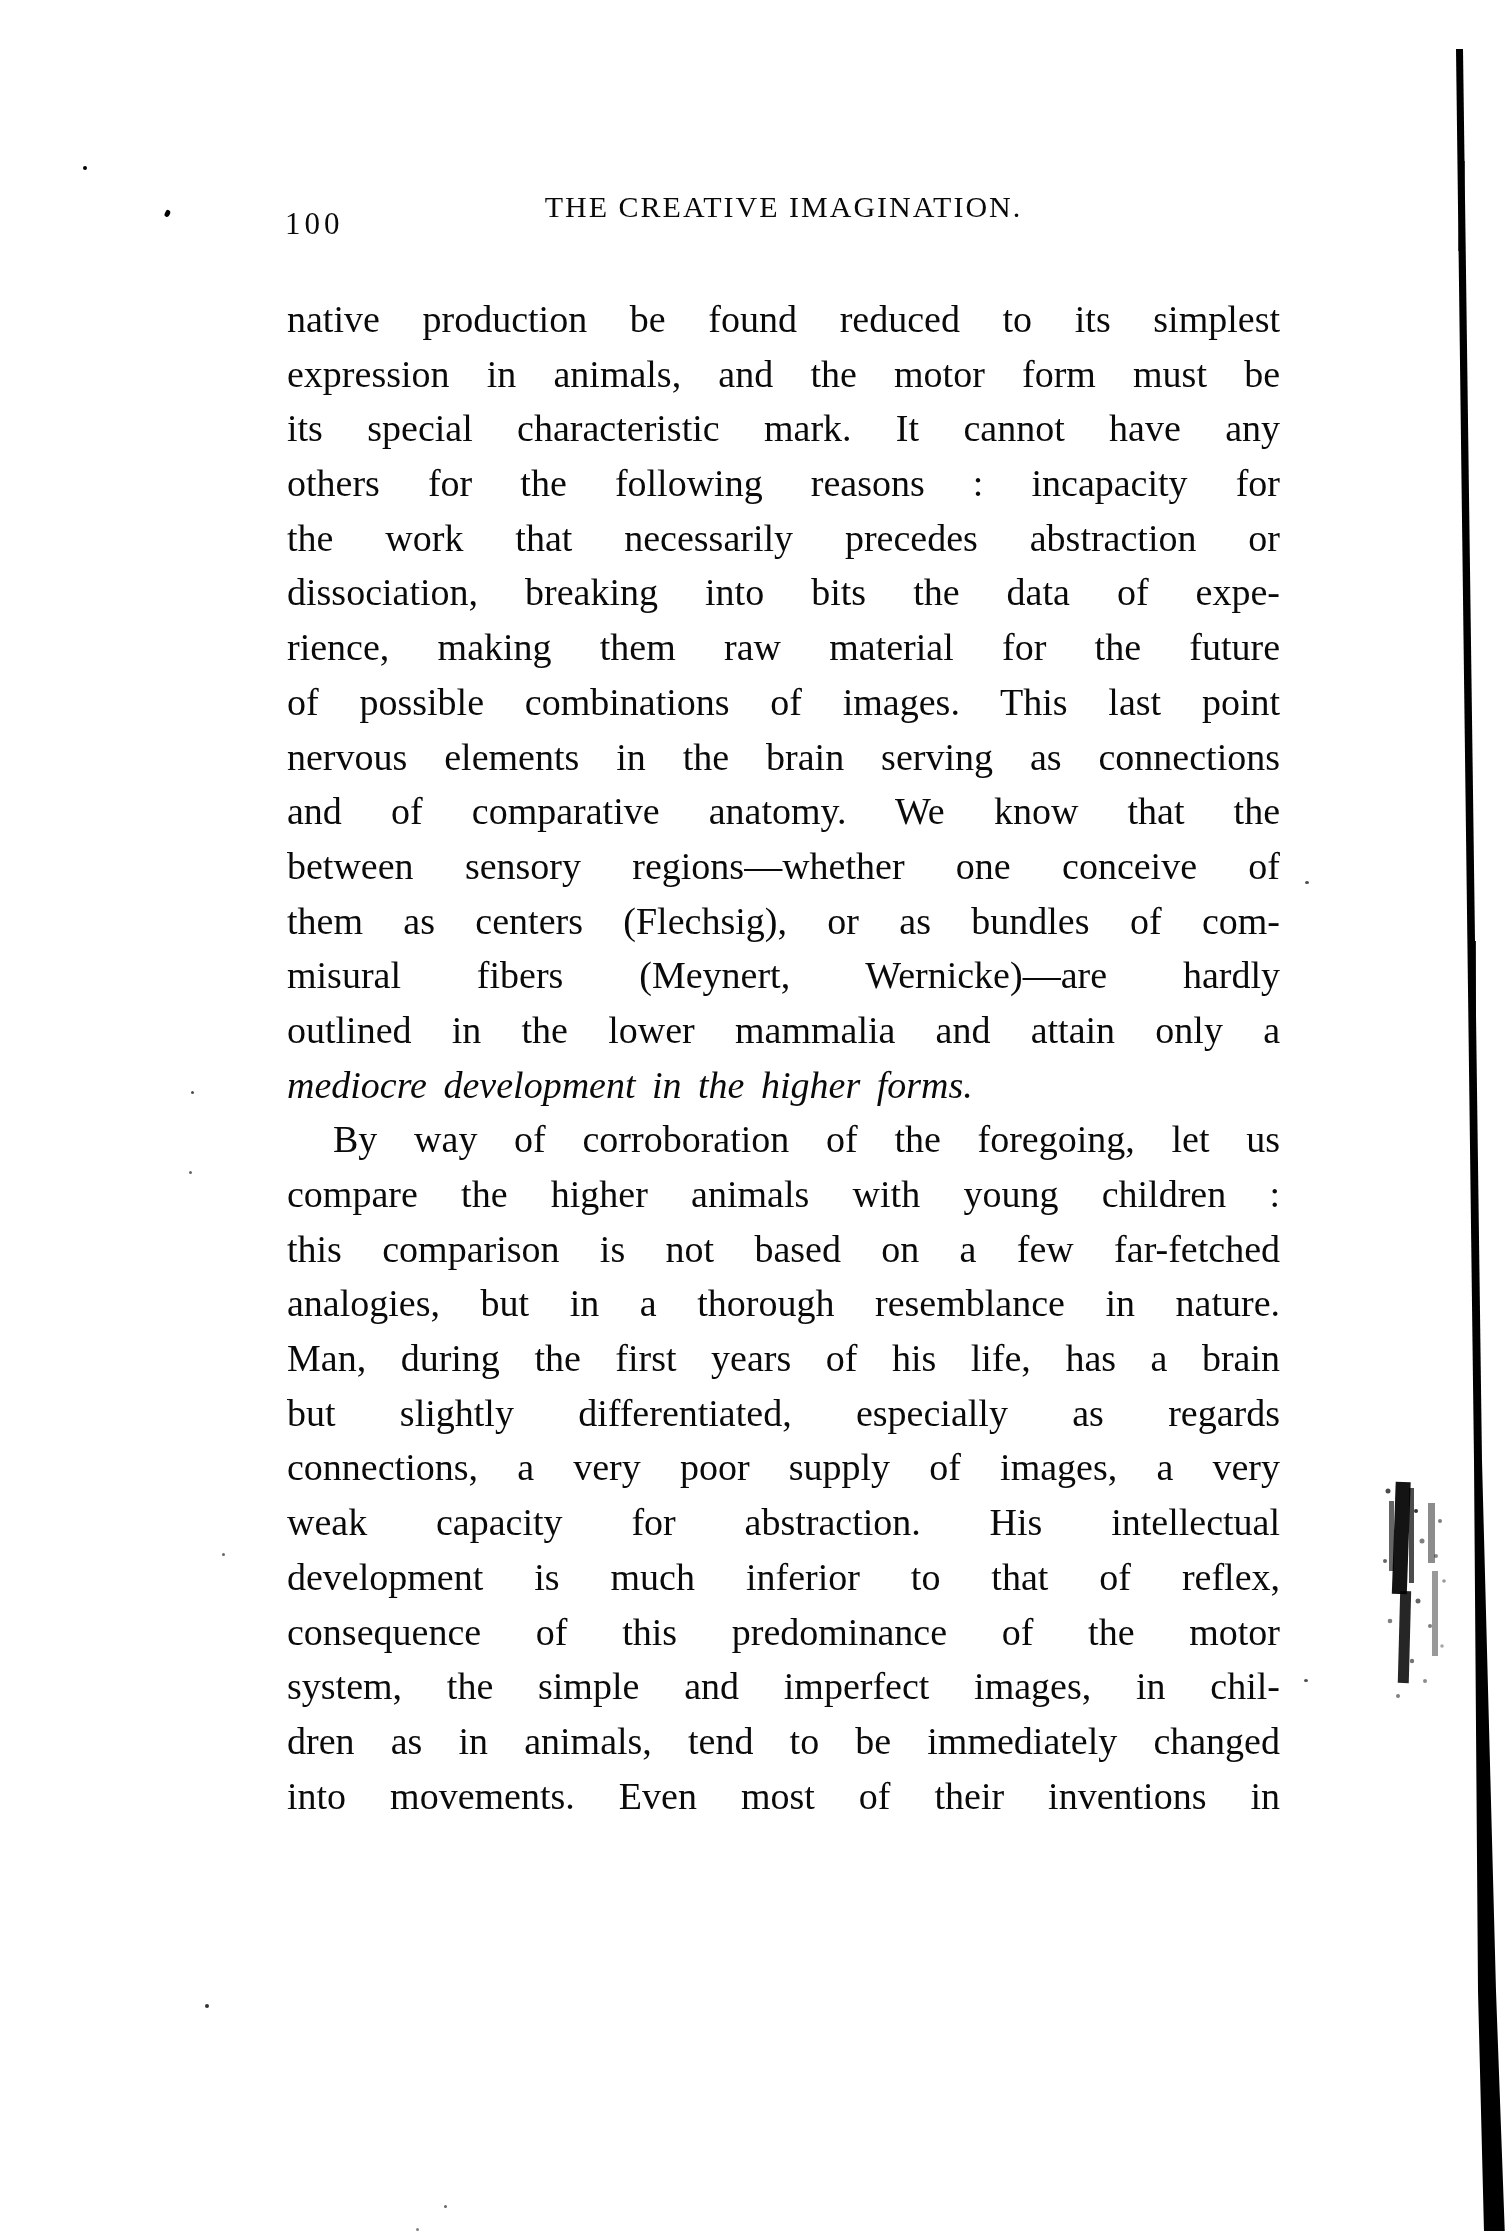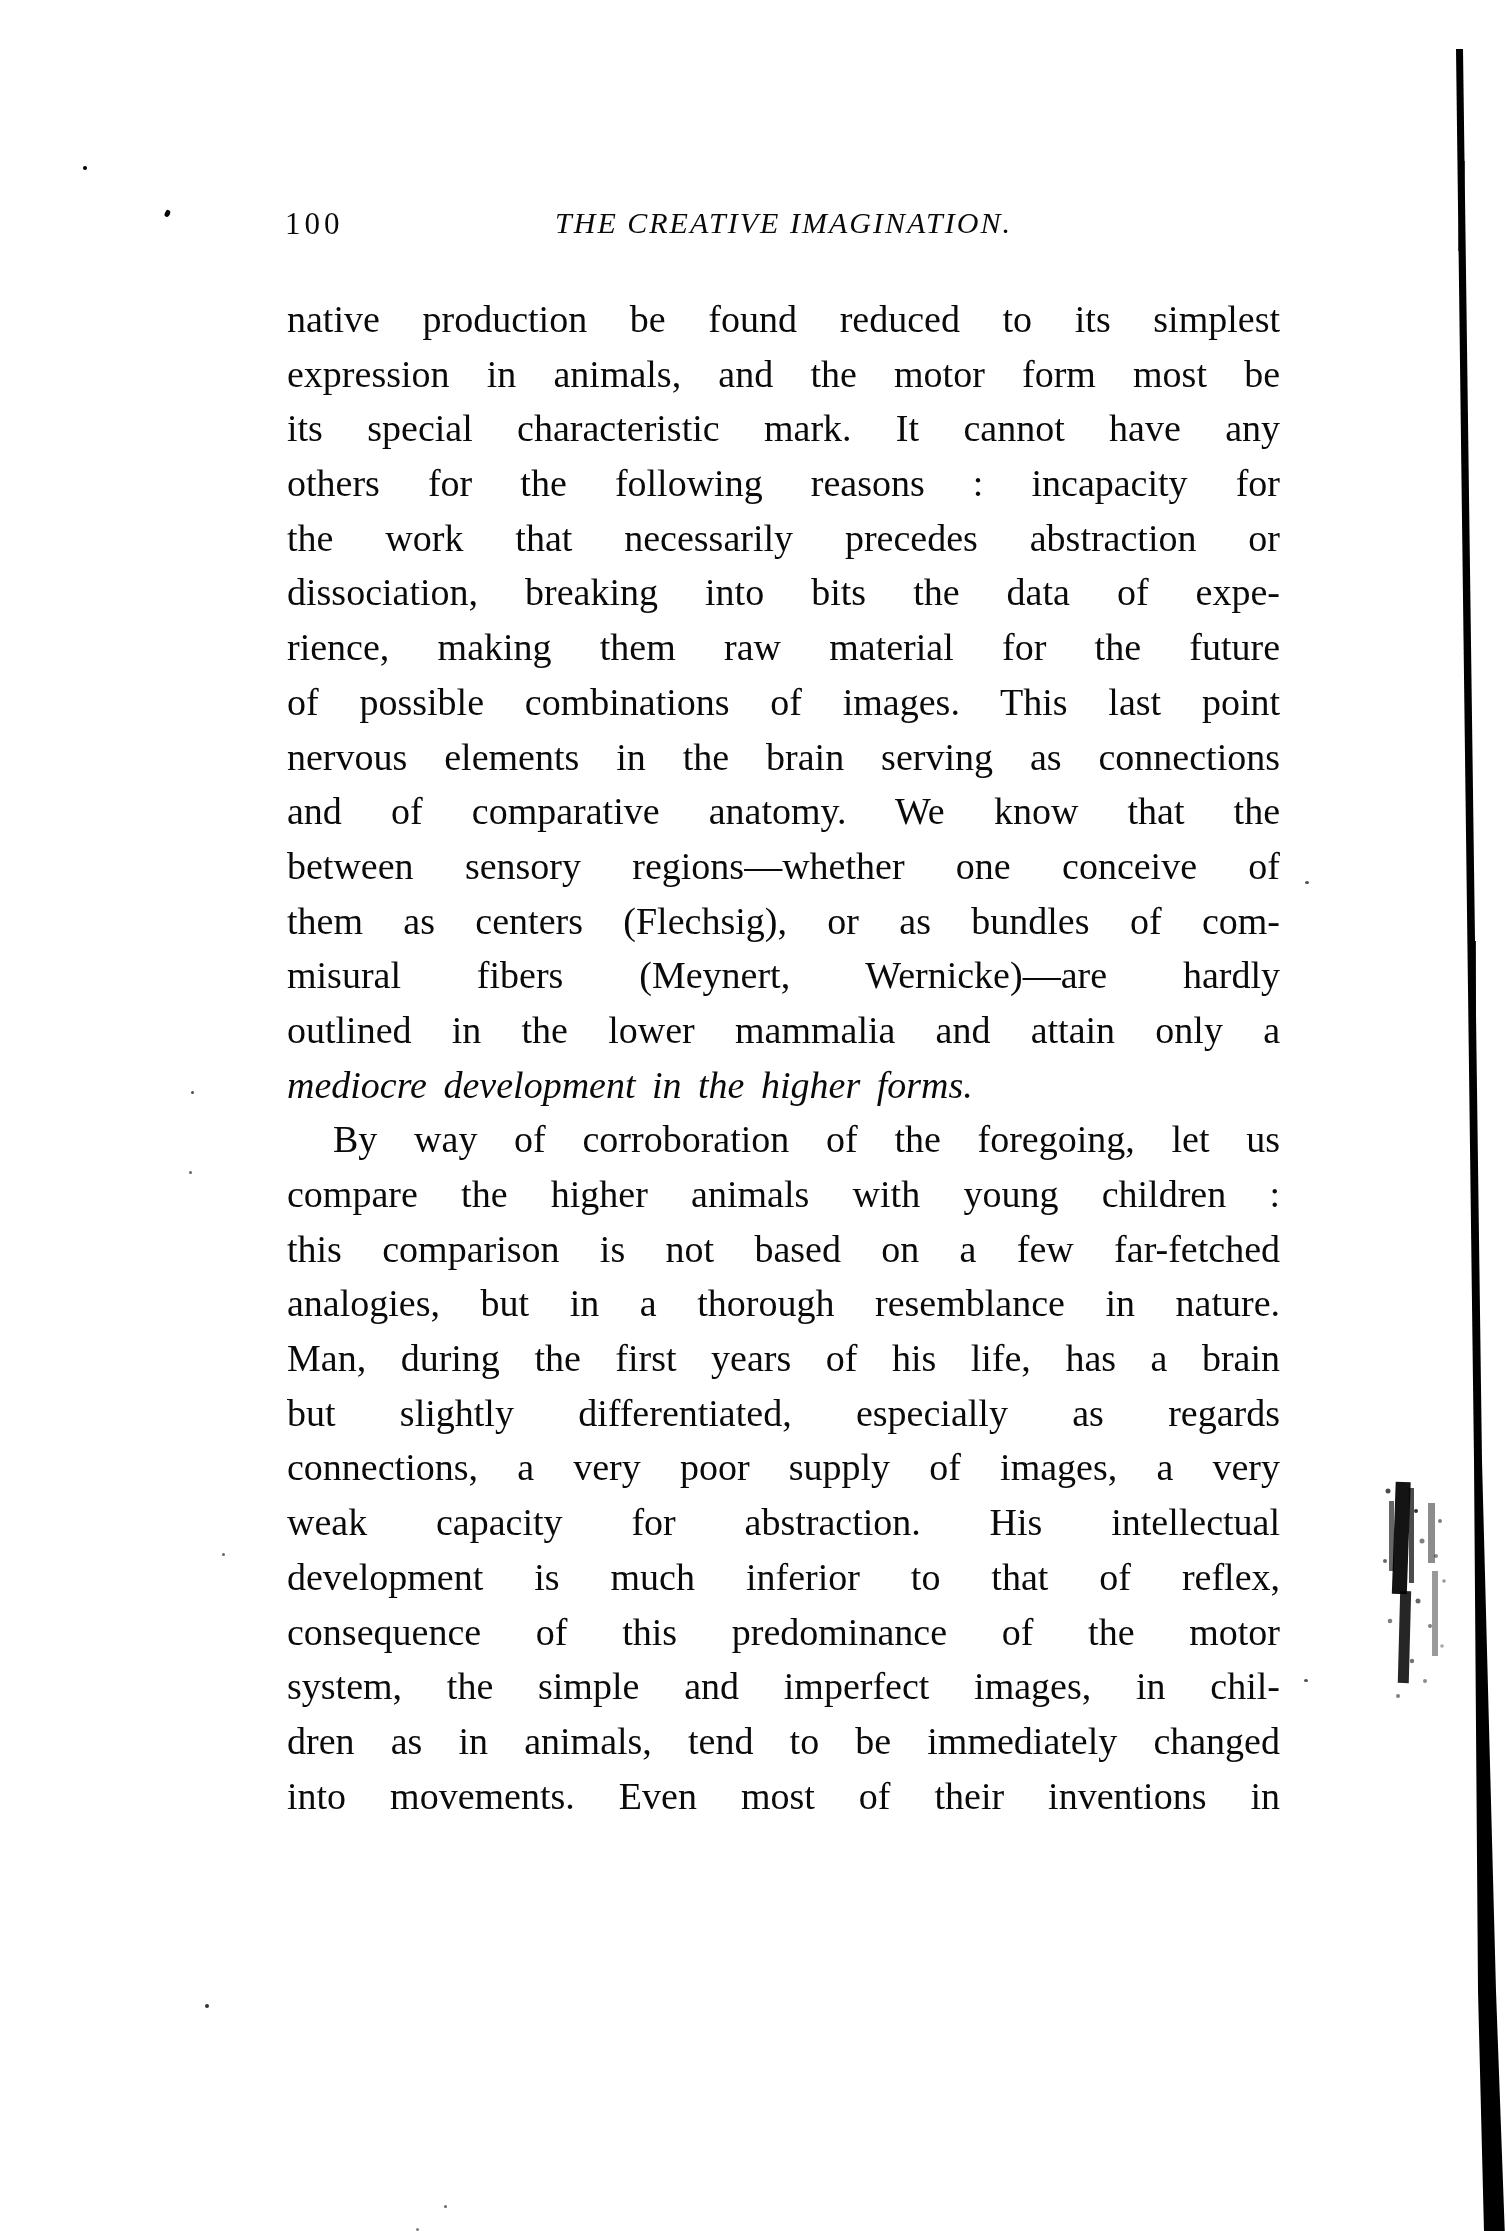--- a/index.html
+++ b/index.html
@@ -16,25 +16,24 @@
   
   .page-number {
     position: absolute;
     left: 285px; top: 167px;
     font-size: 31px; line-height: 31px;
     letter-spacing: 4px;
     font-variant: small-caps;
   }
   .running-title {
     position: absolute;
-    left: 287px; top: 166px; width: 993px;
+    left: 287px; top: 150px; width: 993px;
     text-align: center;
     font-size: 30px; line-height: 31px;
     letter-spacing: 2px;
-    font-style: italic;
   }
 
   
   .text-block {
     position: absolute;
     left: 287px; top: 251px; width: 993px;
     font-size: 38px;
     line-height: 54.7px;
     word-spacing: 2px;
   }
@@ -71,21 +70,21 @@
 
 <main class="scan-page">
 
   <header>
     <div class="page-number">100</div>
     <div class="running-title">THE CREATIVE IMAGINATION.</div>
   </header>
 
   <section class="text-block">
     <div class="line">native production be found reduced to its simplest</div>
-    <div class="line">expression in animals, and the motor form most be</div>
+    <div class="line">expression in animals, and the motor form must be</div>
     <div class="line">its special characteristic mark.  It cannot have any</div>
     <div class="line">others for the following reasons :  incapacity for</div>
     <div class="line">the work that necessarily precedes abstraction or</div>
     <div class="line">dissociation, breaking into bits the data of expe-</div>
     <div class="line">rience, making them raw material for the future</div>
     <div class="line">of possible combinations of images.  This last point</div>
     <div class="line">nervous elements in the brain serving as connections</div>
     <div class="line">and of comparative anatomy.  We know that the</div>
     <div class="line">between sensory regions—whether one conceive of</div>
     <div class="line">them as centers (Flechsig), or as bundles of com-</div>

